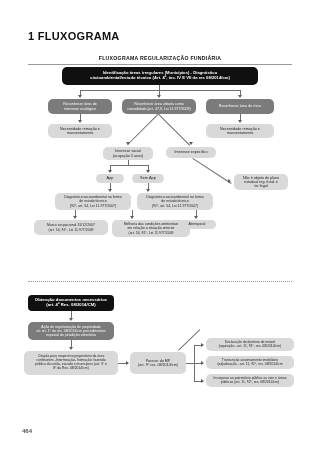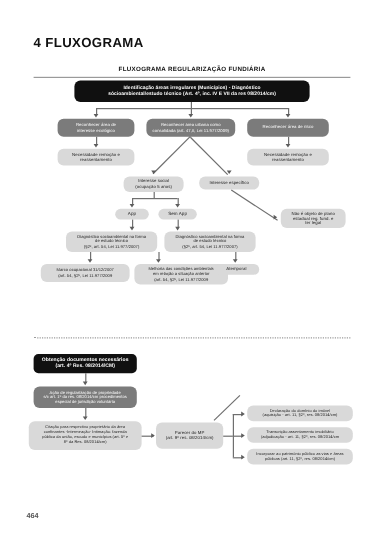--- a/index.html
+++ b/index.html
@@ -75,21 +75,21 @@
     border-bottom:2.5px solid transparent;
     border-left:3.5px solid #5d5d5d;
   }
   .diag{position:absolute;transform-origin:0 0;height:1px;background:#6f6f6f;}
 </style>
 </head>
 <body>
 
 <div class="page">
 
-  <div class="chapter-title">4 FLUXOGRAMA</div>
+  <div class="chapter-title">1 FLUXOGRAMA</div>
   <div class="diagram-title">FLUXOGRAMA REGULARIZAÇÃO FUNDIÁRIA</div>
   <div class="rule"></div>
 
   <div class="node dark" style="left:62px;top:67px;width:196px;height:18px;font-size:4.1px;">Identificação áreas irregulares (Municípios) - Diagnóstico
 sócioambiental/estudo técnico (Art. 4º, inc. IV E VII da res 08/2014/cm)</div>
 
   <div class="hline" style="left:80px;top:90px;width:160px;"></div>
   <div class="vline" style="left:159px;top:85px;height:5px;"></div>
   <div class="vline" style="left:80px;top:90px;height:5px;"></div>
   <div class="vline" style="left:159px;top:90px;height:5px;"></div>

